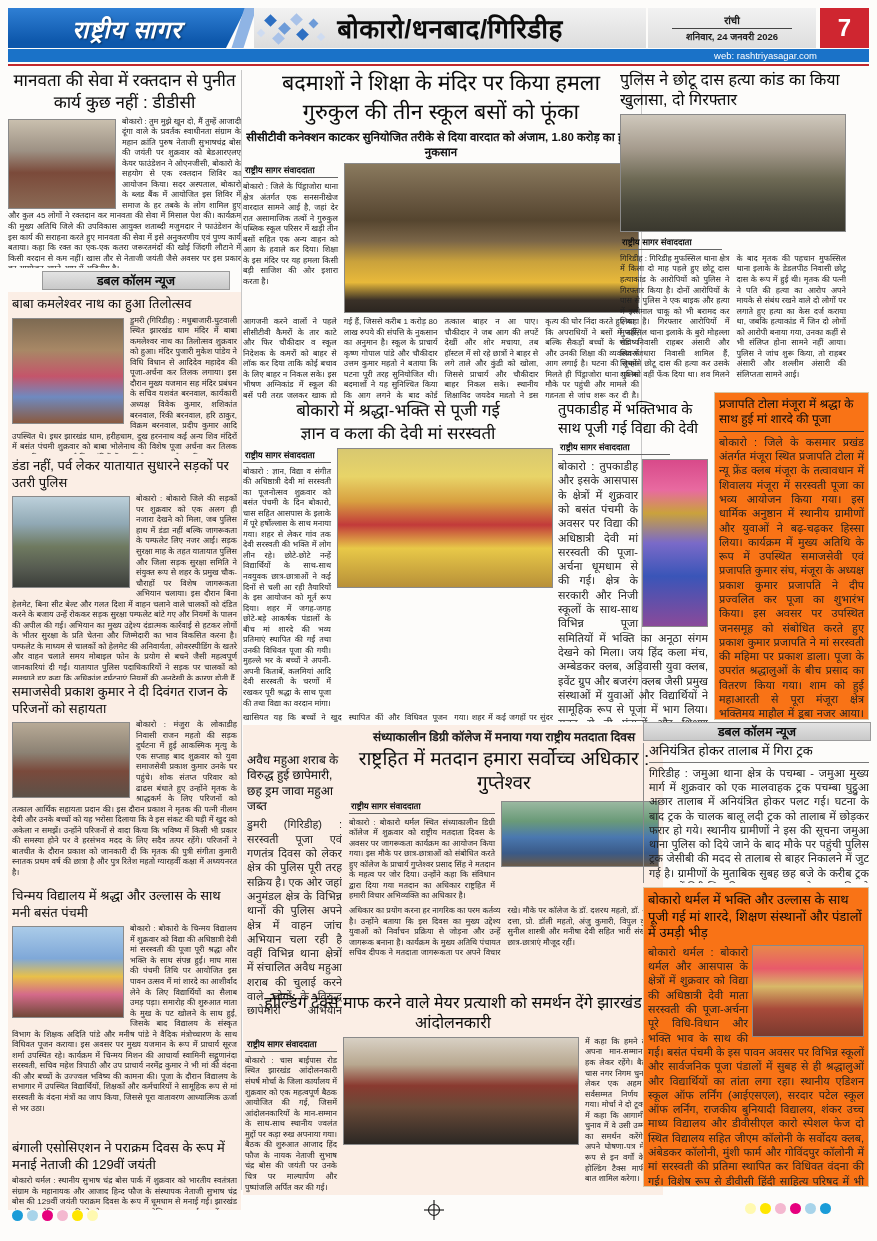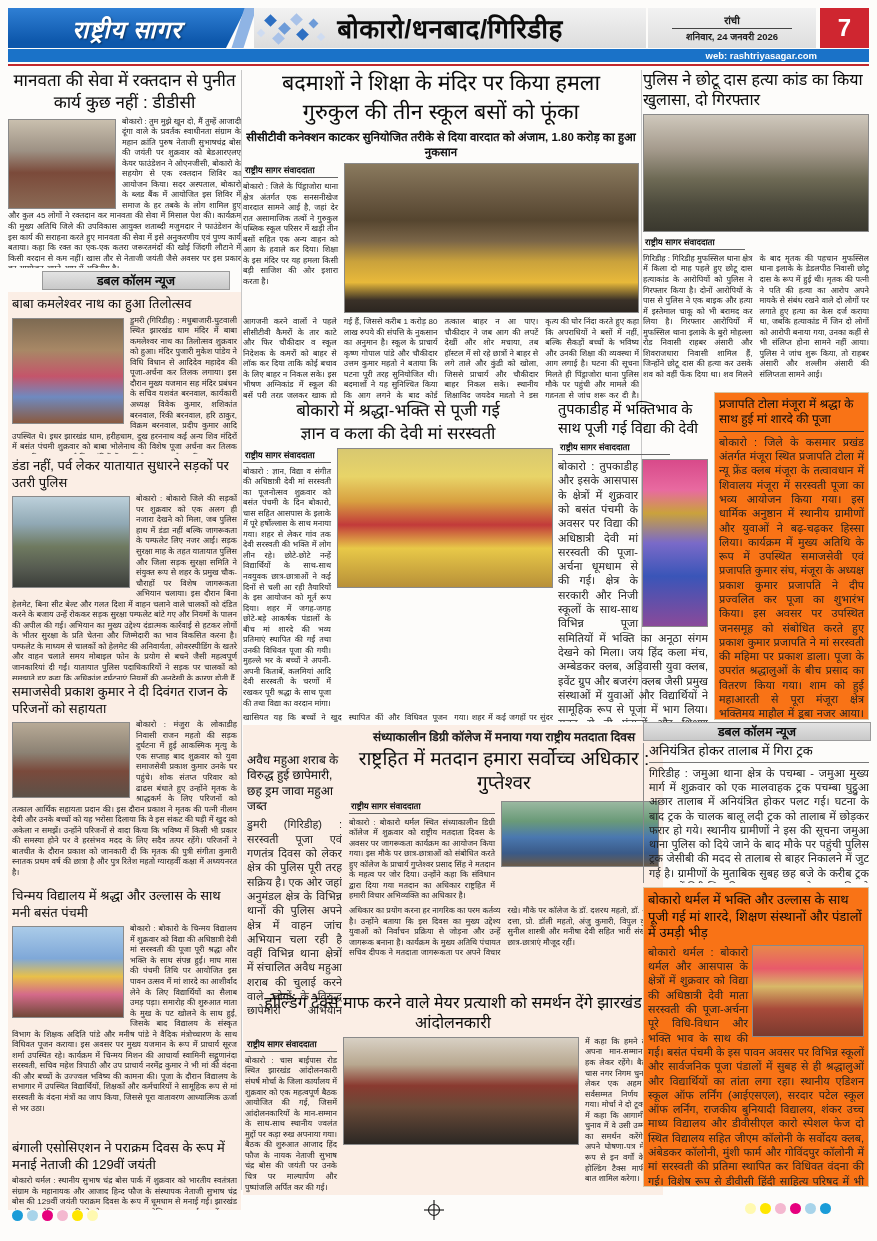--- a/index.html
+++ b/index.html
@@ -32,21 +32,21 @@
             background:linear-gradient(180deg,#f2f2f2,#dedede);
             display:flex;flex-direction:column;align-items:center;justify-content:center;gap:1px;}
   .mh-right .city{font-size:10px;font-weight:bold;}
   .mh-right .rule{width:120px;height:1px;background:#444;}
   .mh-right .date{font-size:9.5px;font-weight:bold;}
   .mh-page{position:absolute;left:812px;top:0;width:49px;height:40px;background:#cf2630;
            display:flex;align-items:center;justify-content:center;}
   .mh-page .pg{color:#fff;font-size:24px;font-weight:bold;}
   .webstrip{position:absolute;left:8px;top:49px;width:861px;height:13px;background:#1a72c8;
             display:flex;align-items:center;justify-content:flex-end;padding-right:52px;box-sizing:border-box;}
-  .webstrip .web{color:#fff;font-size:9.5px;font-weight:bold;text-align:center;}
+  .webstrip .web{color:#fff;font-size:9.5px;font-weight:normal;text-align:center;}
   .redrule{position:absolute;left:8px;top:64px;width:861px;height:2px;background:#c0272d;}
   
   .art{position:absolute;box-sizing:border-box;overflow:hidden;}
   .hl{margin:0 0 3px 0;color:#0b0b0b;font-weight:400;line-height:1.28;}
   .hl-xl{font-size:21.5px;text-align:center;}
   .hl-lg{font-size:17px;text-align:center;}
   .hl-md{font-size:16px;text-align:center;}
   .hl-sm{font-size:13px;text-align:left;}
   .hl-xs{font-size:12px;text-align:left;}
   .sub{font-size:11.5px;font-weight:bold;text-align:center;margin:2px 0 4px 0;color:#111;}
@@ -86,21 +86,21 @@
          background:linear-gradient(180deg,#aacbe8 0%,#7fa8d8 35%,#e8c04a 55%,#d46a8a 75%,#704838 100%);}
   #a6{position:relative;height:82px;overflow:hidden;}
   
   #main{left:243px;top:70px;width:396px;height:328px;}
   .main-row{display:flex;gap:6px;margin-top:2px;}
   .main-left{width:95px;flex:0 0 95px;}
   .ph-main{flex:1;height:150px;
      background:linear-gradient(180deg,#8a7a5e 0%,#6b5a43 22%,#55452f 38%,#7a6548 52%,#caa23c 66%,#e8b93a 80%,#3a3128 92%,#2c2620 100%);}
   .main-bottom{margin-top:4px;height:86px;overflow:hidden;}
   
-  #chhotu{left:643px;top:70px;width:226px;height:322px;}
+  #chhotu{left:620px;top:70px;width:226px;height:322px;}
   .ph-chhotu{width:100%;height:118px;margin:2px 0 3px 0;
      background:linear-gradient(180deg,#cfc8bc 0%,#a49a8c 30%,#6e6a55 55%,#4c4a3c 78%,#3a382e 100%);}
   
   #saraswati{left:243px;top:400px;width:310px;height:322px;}
   .sar-row{display:flex;gap:6px;margin-top:2px;}
   .sar-left{width:88px;flex:0 0 88px;}
   .ph-sar{flex:1;height:140px;
      background:linear-gradient(180deg,#d8c870 0%,#e8d468 20%,#d8a040 38%,#c23a3a 55%,#e8c848 72%,#b89038 100%);}
   .sar-bottom{margin-top:4px;height:120px;overflow:hidden;}
   #tupkadih{left:558px;top:400px;width:150px;height:322px;}

